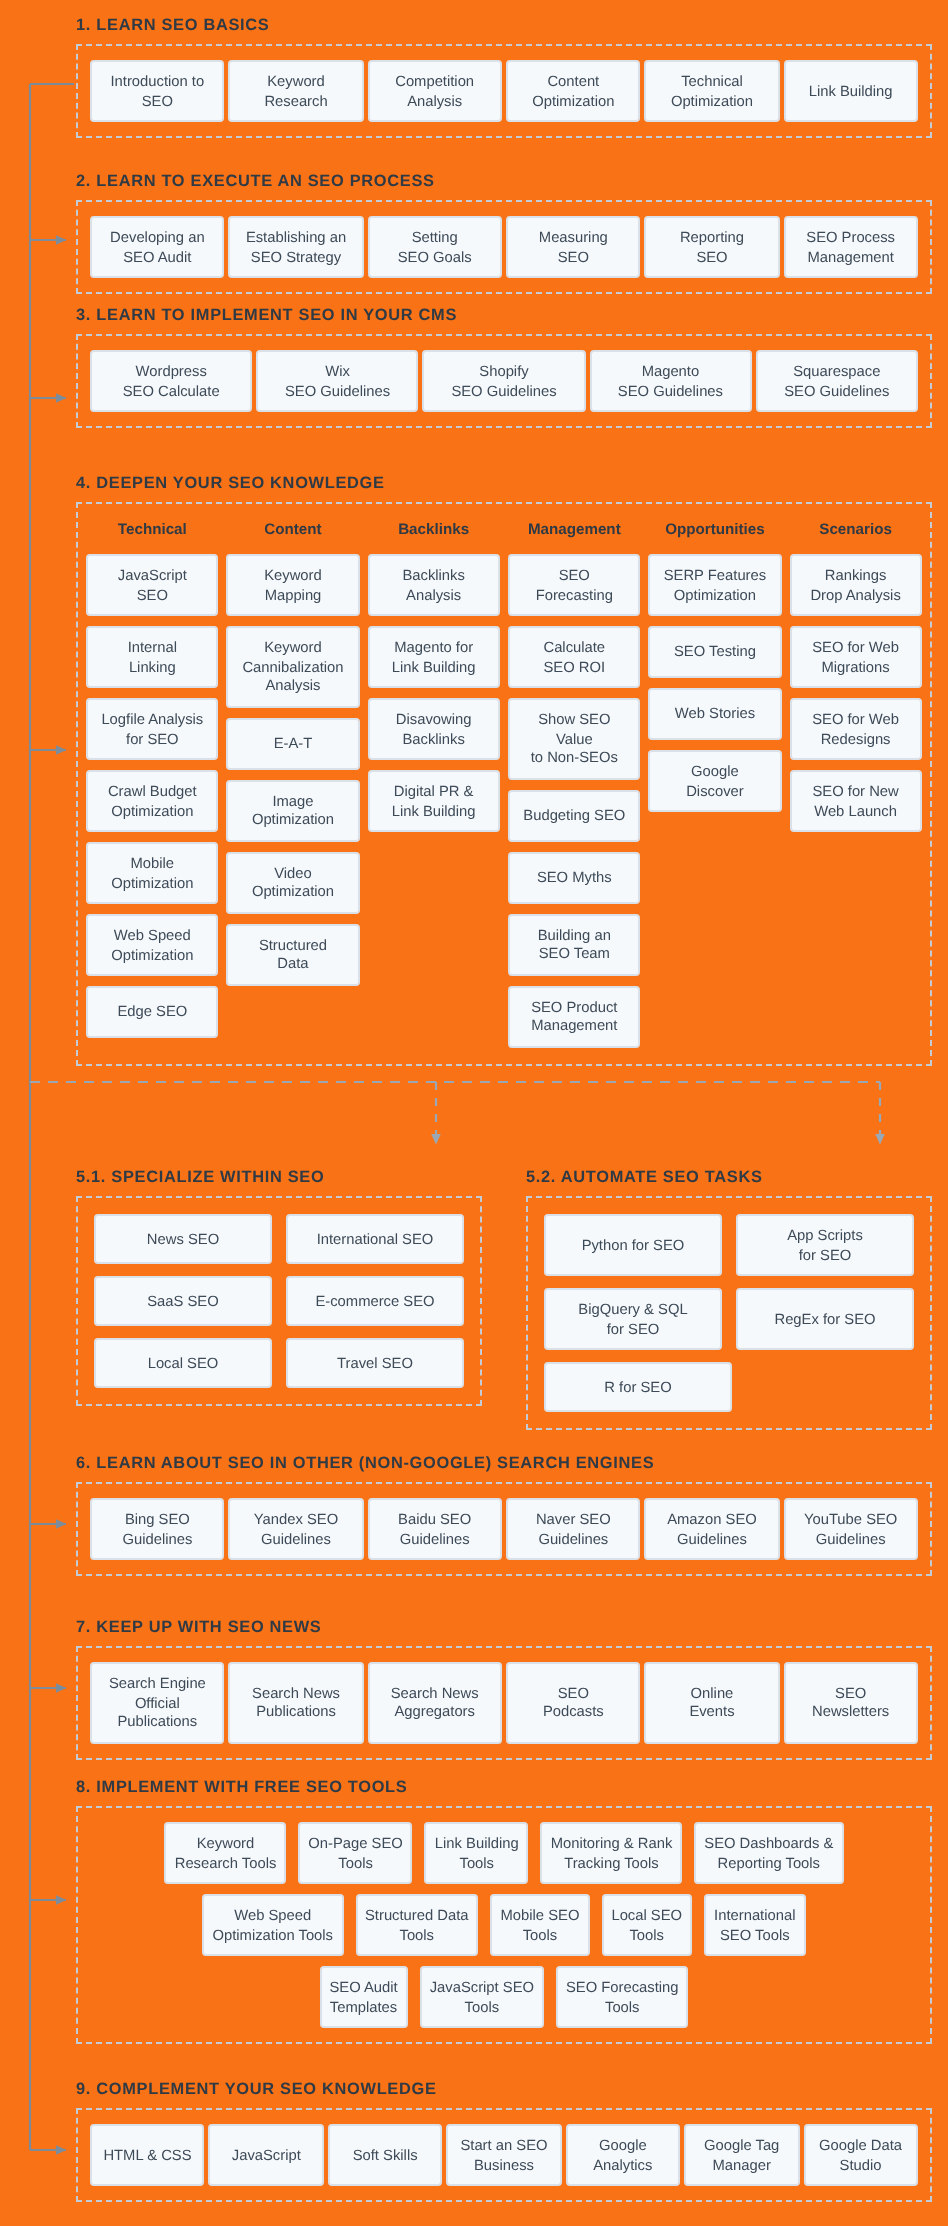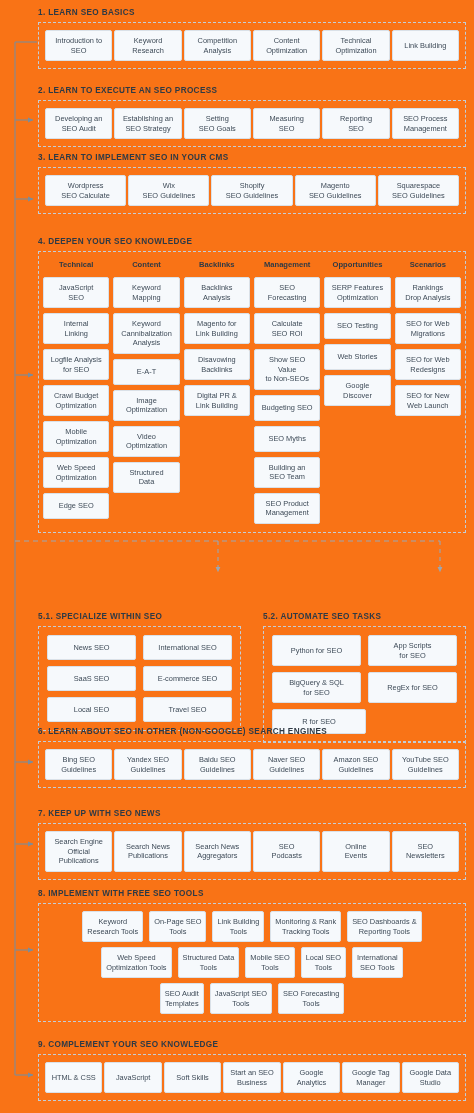--- a/index.html
+++ b/index.html
@@ -293,21 +293,21 @@
           <div class="node">SEO for Web
 Redesigns</div>
           <div class="node">SEO for New
 Web Launch</div>
         </div>
 
       </div>
     </div>
   </div>
 
-  <div id="sec5-wrap" style="top:583px;margin-top:28px;">
+  <div id="sec5-wrap" style="top:583px;">
 
     <div class="half">
       <div class="section-title">5.1. SPECIALIZE WITHIN SEO</div>
       <div class="section-body">
         <div class="pairrow">
           <div class="node">News SEO</div>
           <div class="node">International SEO</div>
         </div>
         <div class="pairrow">
           <div class="node">SaaS SEO</div>

